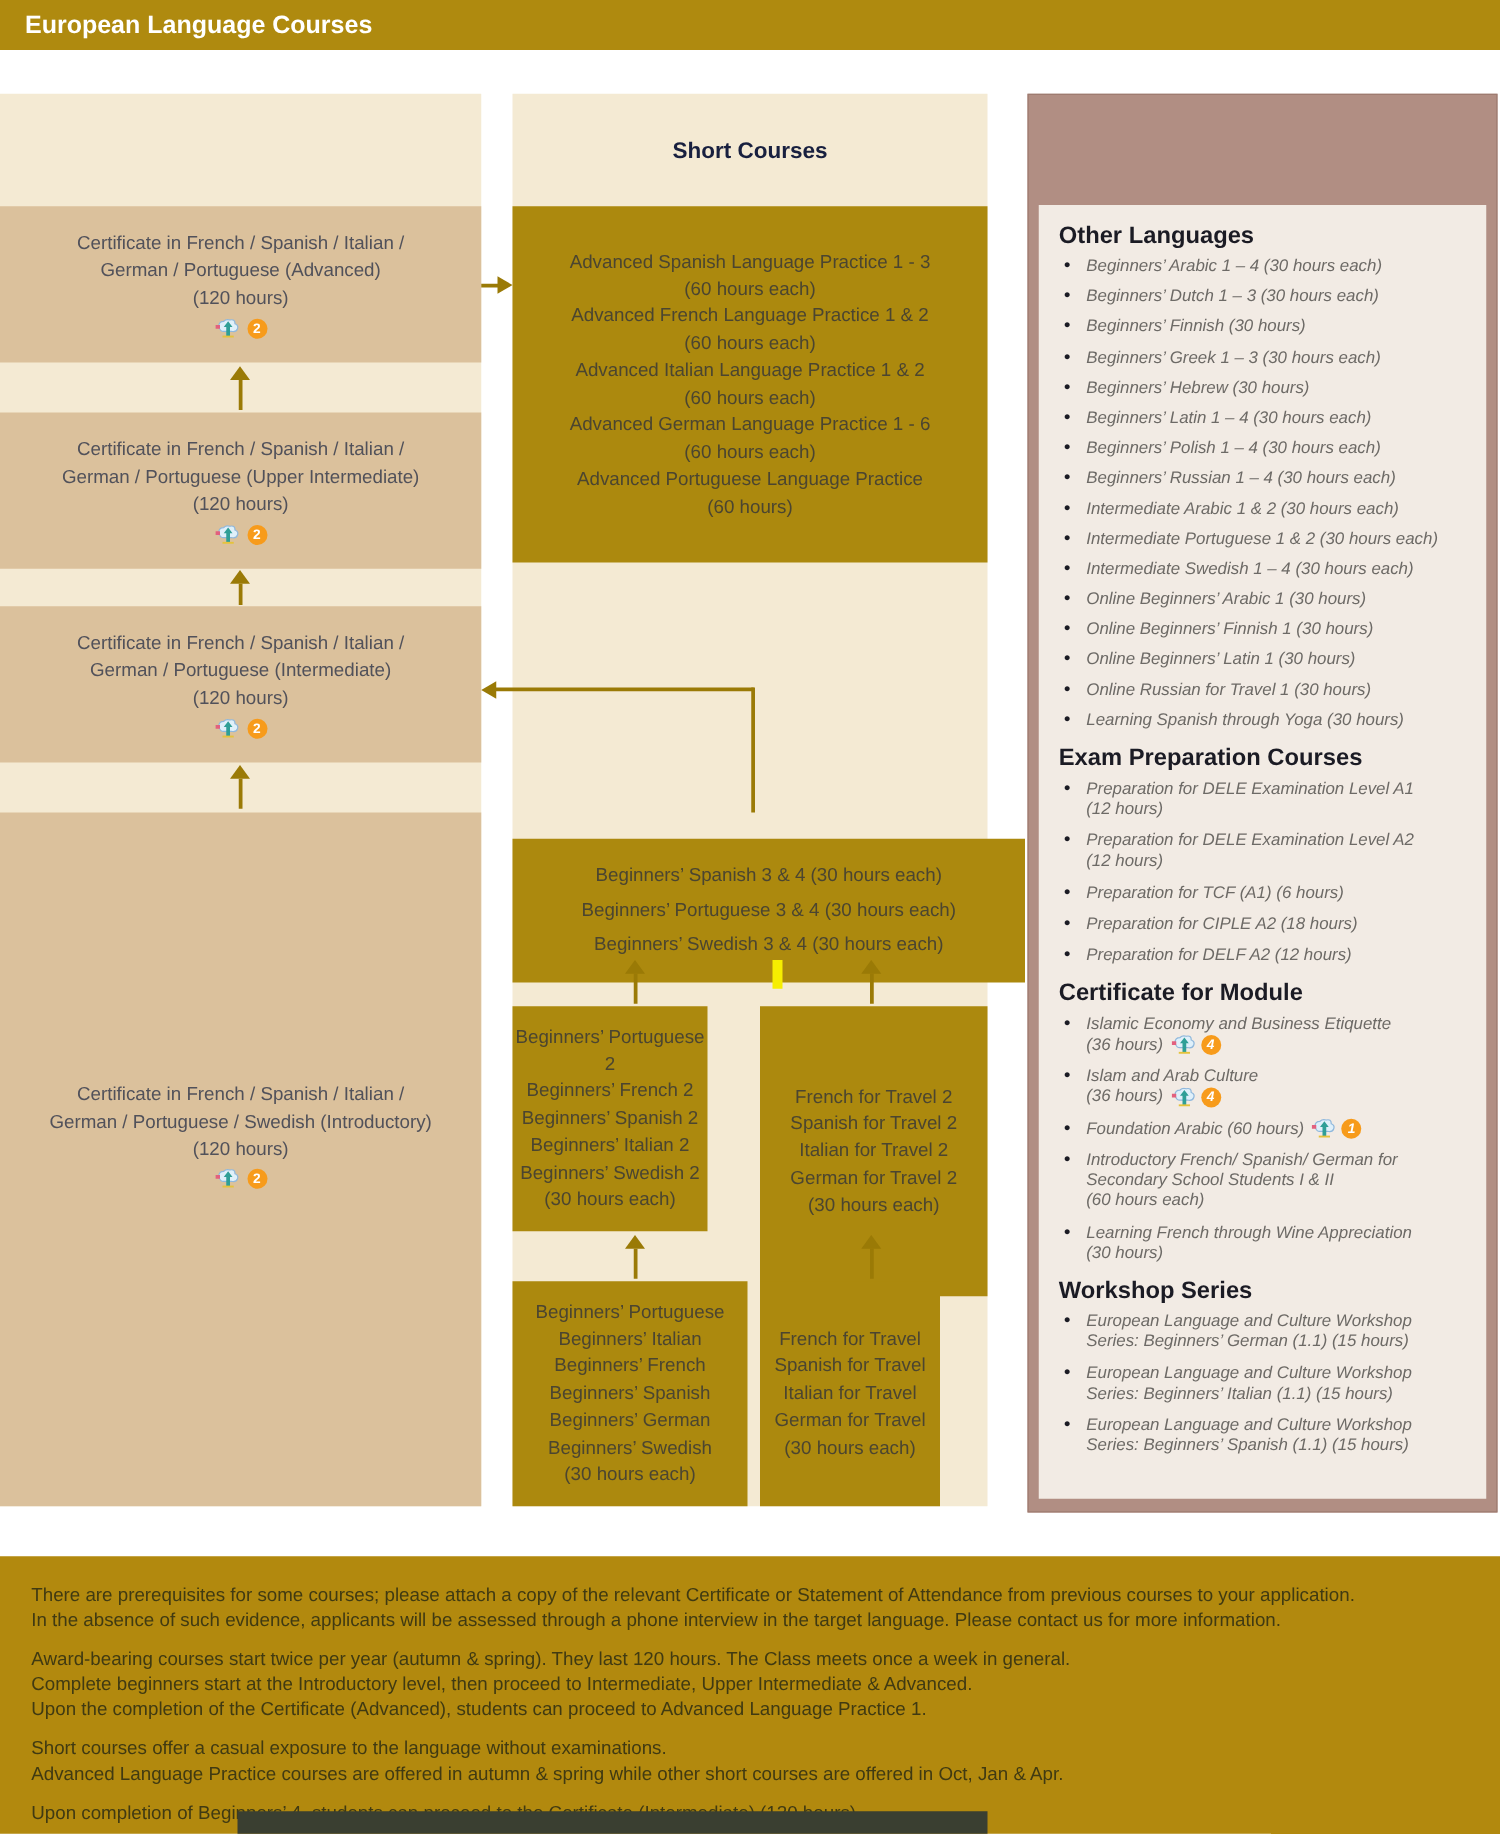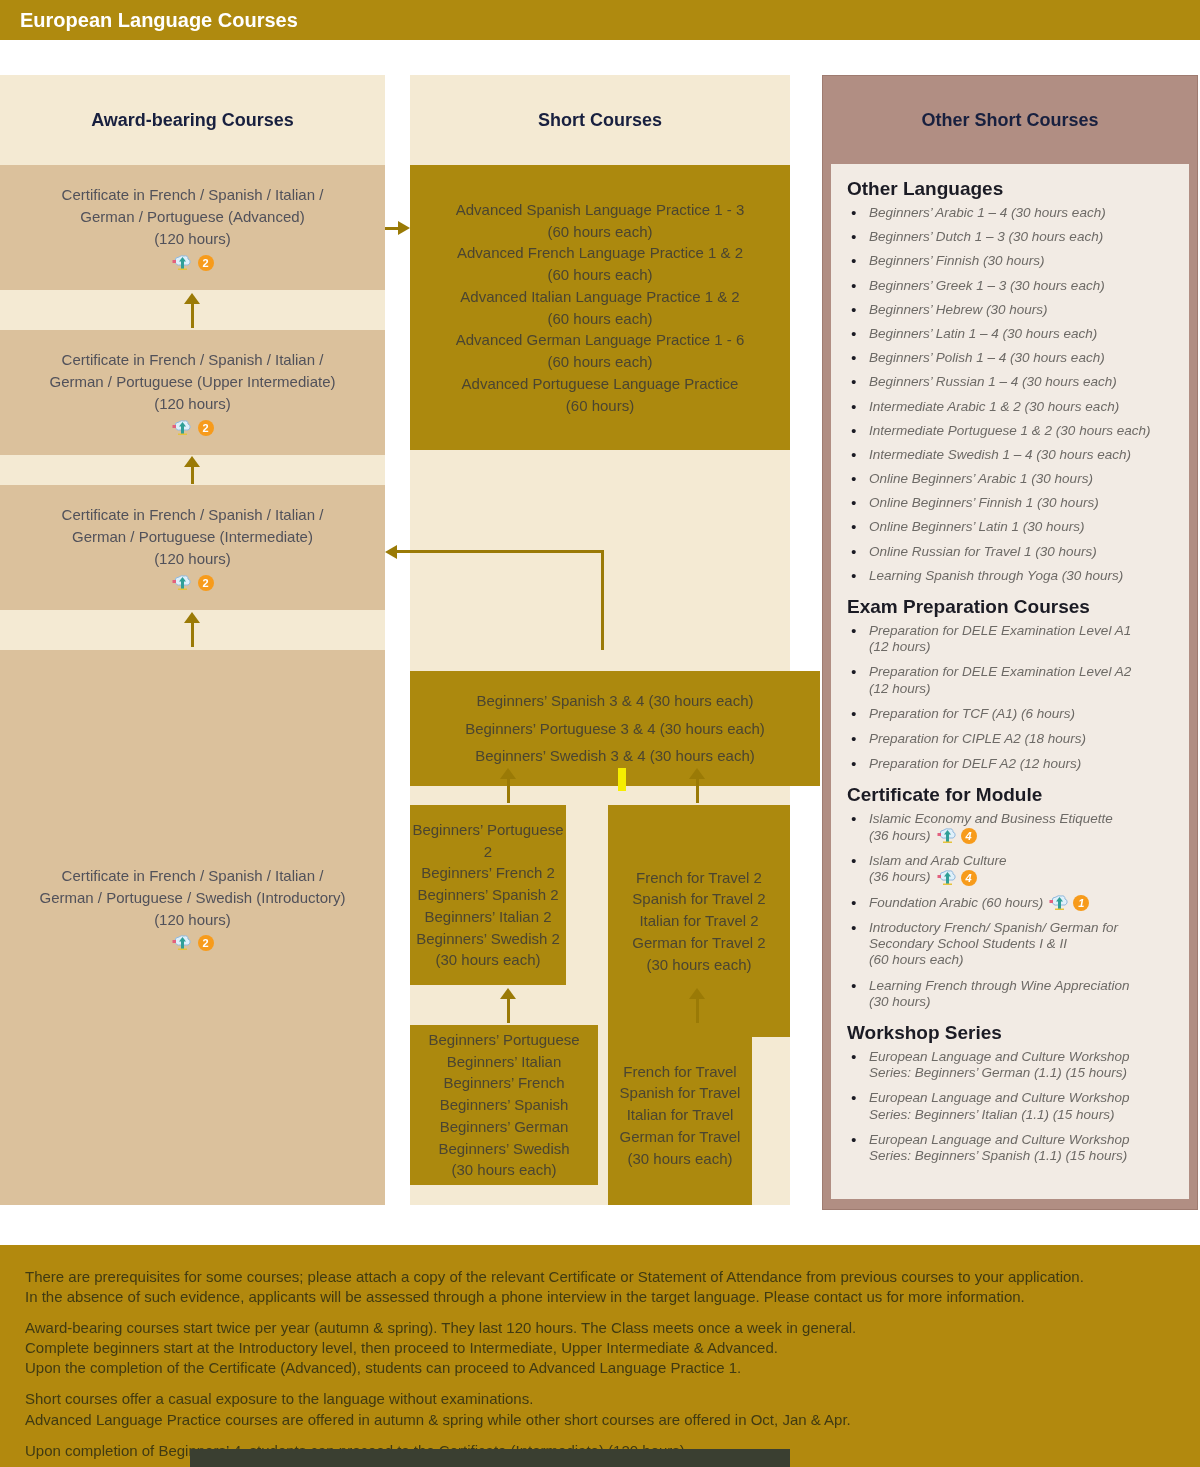--- a/index.html
+++ b/index.html
@@ -76,21 +76,20 @@
   .bottom-bar{position:absolute;left:190px;top:1449px;width:600px;height:18px;background:#3a3f31;}
 </style>
 </head>
 <body>
 
 <div class="titlebar">
   <span>European Language Courses</span>
 </div>
 
 <div class="col col-award">
-  <div class="col-header">Award-bearing Courses</div>
 
   <div class="box tan" style="left:0;top:90px;width:385px;height:125px;">
     <div class="box-text">Certificate in French / Spanish / Italian /
 German / Portuguese (Advanced)
 (120 hours)</div>
     <div class="icon-row">
       <span class="funding-icon"><svg width="21" height="16" viewBox="0 0 21 16">
             <path d="M3 6 Q3 2 7 2 Q9 0 12 1 Q16 0 16 4 Q19 5 18 8 Q17 11 13 10 L8 10 Q4 11 3 6Z" fill="#dff0fa" stroke="#90b8dc" stroke-width="1"></path>
             <rect x="0.5" y="5" width="3.5" height="3" fill="#e2607e"></rect>
             <path d="M10.5 2 L14 6.5 L12 6.5 L12 14 L9 14 L9 6.5 L7 6.5 Z" fill="#2f9f97"></path>
@@ -210,21 +209,21 @@
 
   <div class="arrow-up" style="left:90px;top:913px;height:35px;">
       <div class="head"></div>
       <div class="shaft"></div>
     </div>
   <div class="arrow-up" style="left:279px;top:913px;height:35px;">
       <div class="head"></div>
       <div class="shaft"></div>
     </div>
 
-  <div class="box gold" style="left:0;top:950px;width:188px;height:160px;">
+  <div class="box gold" style="left:0;top:950px;width:188px;height:180px;">
     <div class="box-text">Beginners’ Portuguese
 Beginners’ Italian
 Beginners’ French
 Beginners’ Spanish
 Beginners’ German
 Beginners’ Swedish
 (30 hours each)</div>
   </div>
   <div class="box gold" style="left:198px;top:950px;width:144px;height:180px;">
     <div class="box-text">French for Travel
@@ -238,21 +237,20 @@
 <div class="hline" style="left:385px;top:227px;width:15px;height:3px;"></div>
 <div class="head-right" style="left:398px;top:221px;"></div>
 
 <div class="head-left" style="left:385px;top:545px;"></div>
 <div class="hline" style="left:396px;top:550px;width:207px;height:3px;"></div>
 <div class="vline" style="left:601px;top:550px;width:3px;height:100px;"></div>
 
 <div class="yellow-mark" style="left:618px;top:768px;width:8px;height:23px;"></div>
 
 <div class="col3">
-  <div class="col-header">Other Short Courses</div>
   <div class="panel">
 
     <h3 class="first">Other Languages</h3>
     <ul>
       <li><span class="li-text">Beginners’ Arabic 1 – 4 (30 hours each)</span></li>
       <li><span class="li-text">Beginners’ Dutch 1 – 3 (30 hours each)</span></li>
       <li><span class="li-text">Beginners’ Finnish (30 hours)</span></li>
       <li><span class="li-text">Beginners’ Greek 1 – 3 (30 hours each)</span></li>
       <li><span class="li-text">Beginners’ Hebrew (30 hours)</span></li>
       <li><span class="li-text">Beginners’ Latin 1 – 4 (30 hours each)</span></li>

